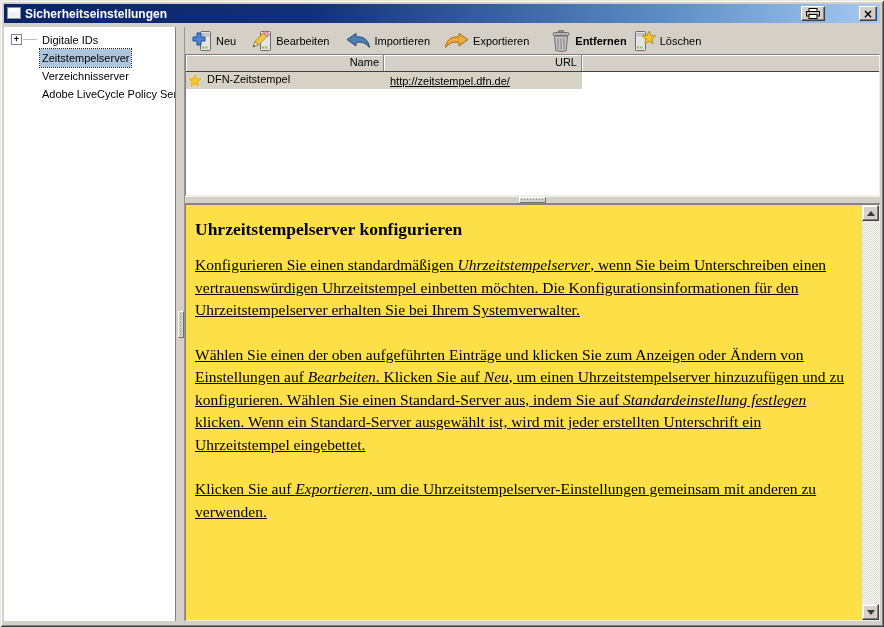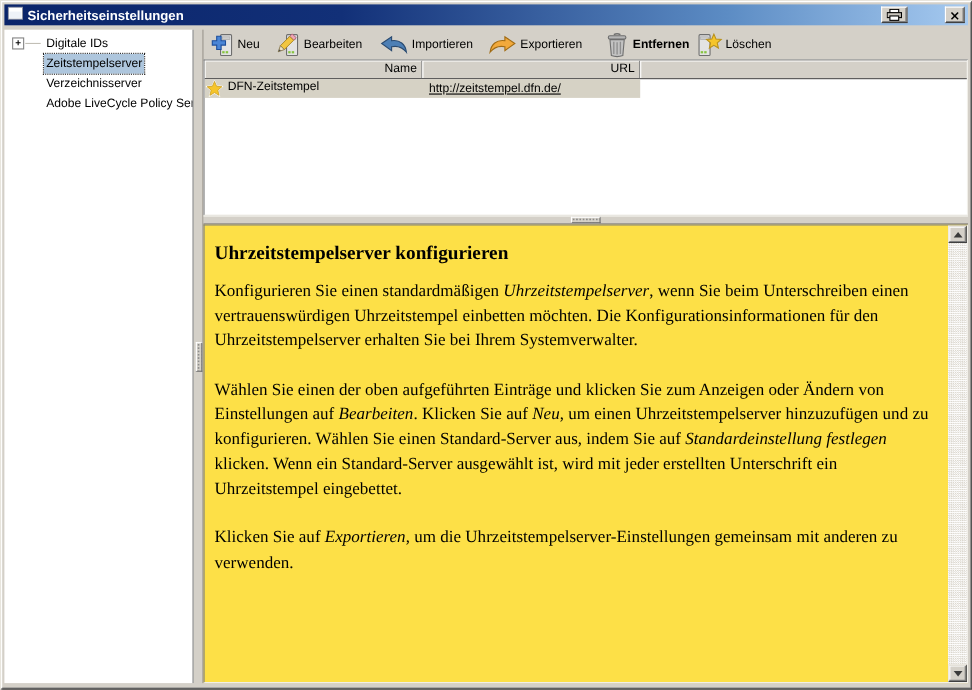--- a/index.html
+++ b/index.html
@@ -60,21 +60,21 @@
     padding:1px 4px;width:198px;white-space:nowrap;overflow:hidden;}
   .th.filler{flex:1;border-right:none;}
   .lv-row{display:flex;height:17px;align-items:center;width:396px;background:#d6d2c5;}
   .td-name{width:198px;display:flex;gap:4px;padding-left:1px;white-space:nowrap;overflow:hidden;}
   .td-url{width:198px;padding-left:6px;white-space:nowrap;overflow:hidden;text-decoration:underline;}
   
   .panel{position:absolute;left:0;top:177px;right:0;bottom:0;background:#fde047;
     border:1px solid;border-color:#808080 #f1efe9 #f1efe9 #808080;overflow:hidden;}
   .panel-text{position:absolute;left:9px;top:6px;width:655px;}
   .panel-text h1{font:bold 17.5px "Liberation Serif",serif;margin:8px 0 14px;}
-  .panel-text p{font:15.5px/22.5px "Liberation Serif",serif;margin:0 0 22px;}
+  .panel-text p{font:15.5px/22.5px "Liberation Serif",serif;margin:0 0 22px;text-decoration:underline;}
   .scrollbar{position:absolute;right:0;top:0;bottom:0;width:17px;background:#d4d0c8;}
   .sb-btn{position:absolute;left:0;width:17px;height:16px;background:#d4d0c8;
     border:1px solid;border-color:#f4f1ea #404040 #404040 #f4f1ea;box-shadow:inset -1px -1px 0 #808080,inset 1px 1px 0 #fff;
     display:flex;align-items:center;justify-content:center;}
   .sb-up{top:0;} .sb-down{bottom:0;}
   .tri-up{width:0;height:0;border-left:4px solid transparent;border-right:4px solid transparent;border-bottom:5px solid #3a3a3a;}
   .tri-down{width:0;height:0;border-left:4px solid transparent;border-right:4px solid transparent;border-top:5px solid #3a3a3a;}
   .sb-track{position:absolute;left:0;top:16px;bottom:16px;width:17px;background-color:#fff;
     background-image:conic-gradient(#dad6cd 25%,#ffffff 0 50%,#dad6cd 0 75%,#ffffff 0);background-size:2px 2px;}
 </style>

